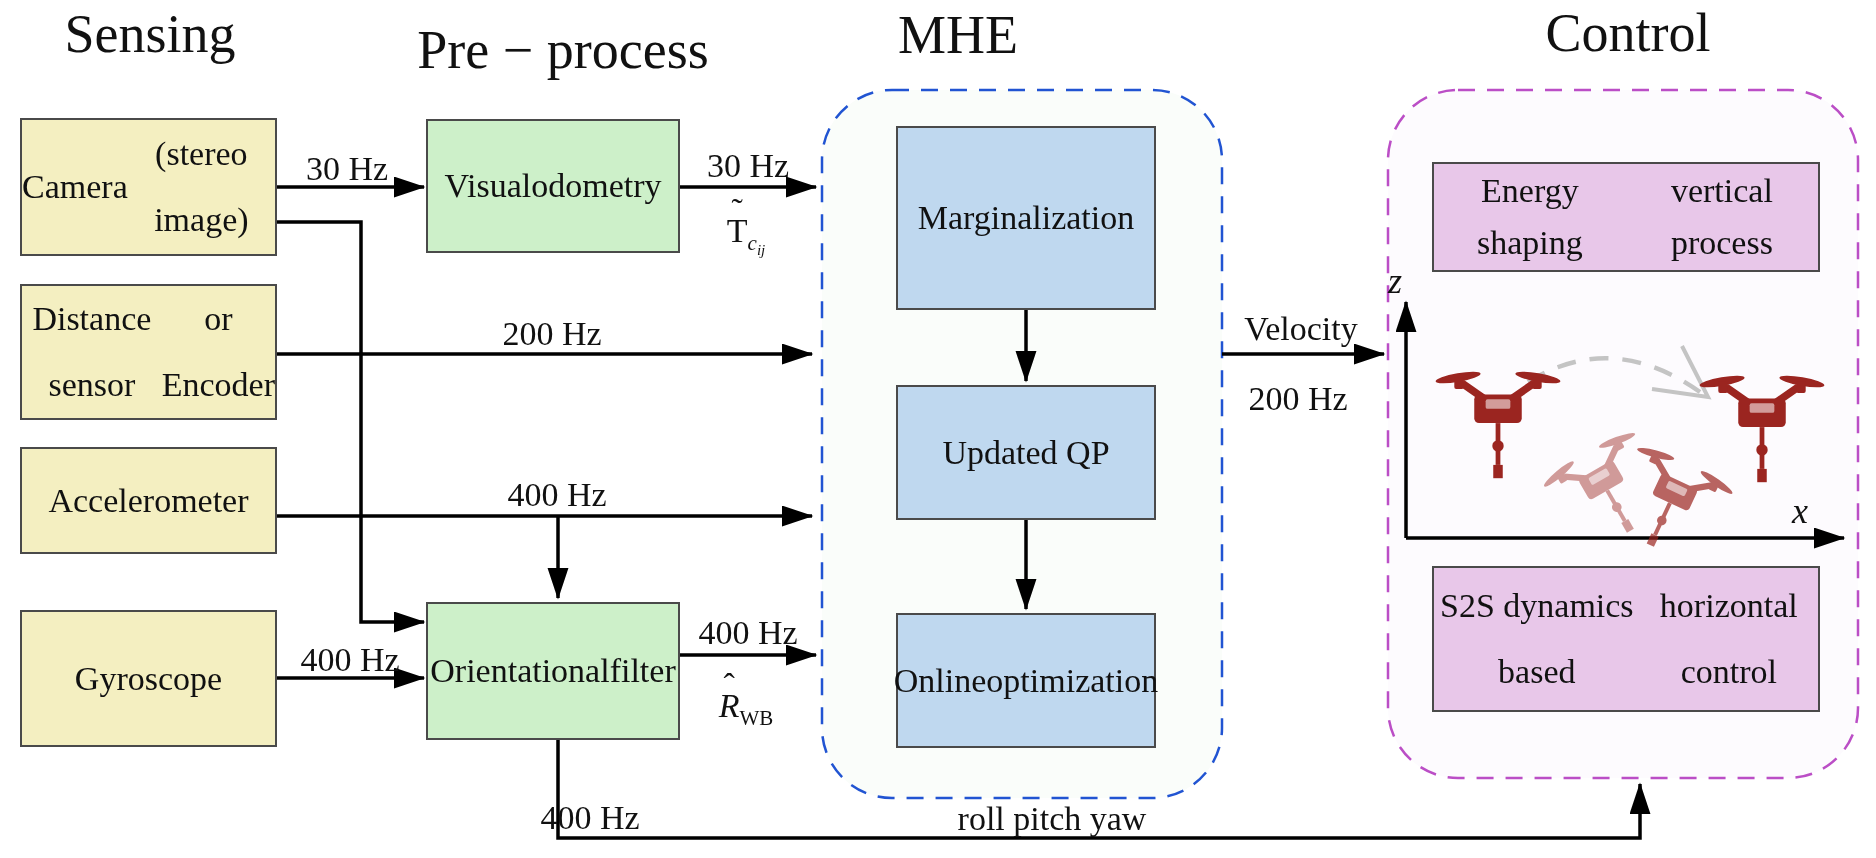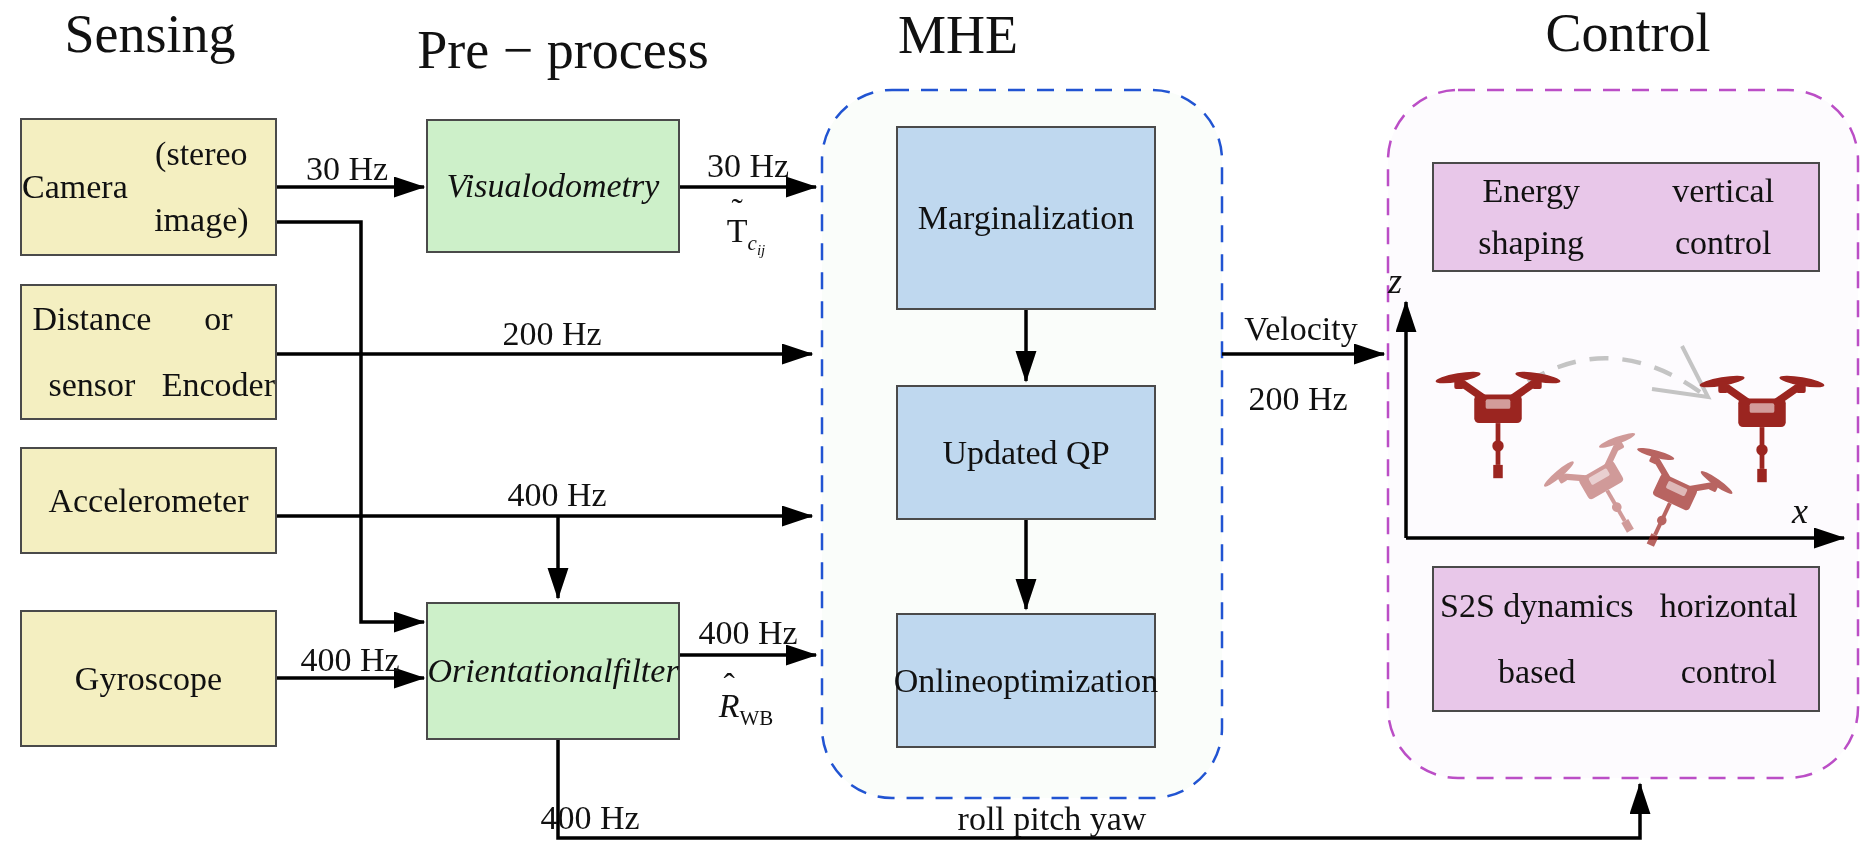--- a/index.html
+++ b/index.html
@@ -12,21 +12,21 @@
   .hdr{
     position:absolute;transform:translate(-50%,-50%);
     font-size:54px;white-space:nowrap;
   }
   .box{
     position:absolute;border:2px solid var(--box-border,#4a4a4a);
     display:flex;flex-direction:row;align-items:center;justify-content:center;
     text-align:center;font-size:34px;line-height:66px;box-sizing:border-box;
   }
   .box.sensor{background:var(--sensor-fill,#f4efc1);}
-  .box.proc{background:var(--process-fill,#cdf0c9);font-style:italic;}
+  .box.proc{background:var(--process-fill,#cdf0c9);}
   .box.mheb{background:var(--mhe-box-fill,#bfd8ef);}
   .box.ctlb{background:var(--control-box-fill,#e8c7e9);}
   .box.tight{line-height:52px;}
   .lbl{
     position:absolute;transform:translate(-50%,-50%);
     font-size:34px;white-space:nowrap;margin-top:9px;
   }
   .lbl.axis{font-size:36px;}
   .it{font-style:italic;}
   .mbase{position:relative;display:inline-block;}
@@ -136,21 +136,21 @@
   <div class="box mheb" style="left:896px;top:385px;width:260px;height:135px">
     <div>Updated QP</div>
   </div>
   <div class="box mheb" style="left:896px;top:613px;width:260px;height:135px">
     <div>Online</div>
     <div>optimization</div>
   </div>
 
   <div class="box ctlb tight" style="left:1432px;top:162px;width:388px;height:110px">
     <div>Energy shaping</div>
-    <div>vertical control</div>
+    <div>vertical process</div>
   </div>
   <div class="box ctlb" style="left:1432px;top:566px;width:388px;height:146px">
     <div>S2S dynamics based</div>
     <div>horizontal control</div>
   </div>
 
   <div class="lbl" style="left:347px;top:160px">30 Hz</div>
   <div class="lbl" style="left:748px;top:157px">30 Hz</div>
   <div class="lbl" style="left:746px;top:226px">
     <span class="mbase"><span class="maccent">˜</span><span>T</span></span><span class="msub it">c</span><span class="msubsub it">ij</span>

